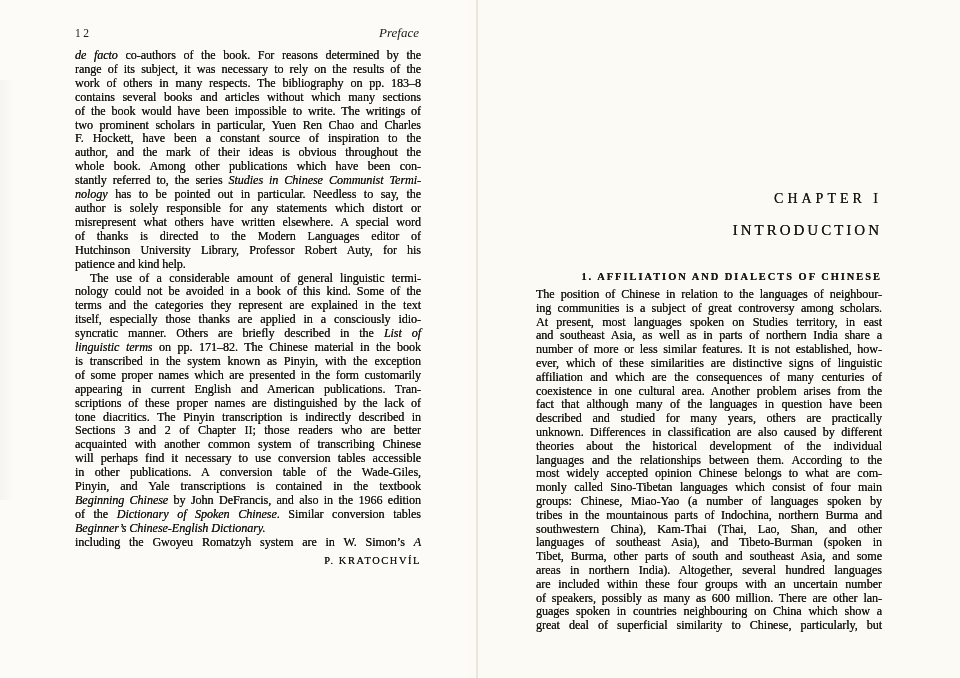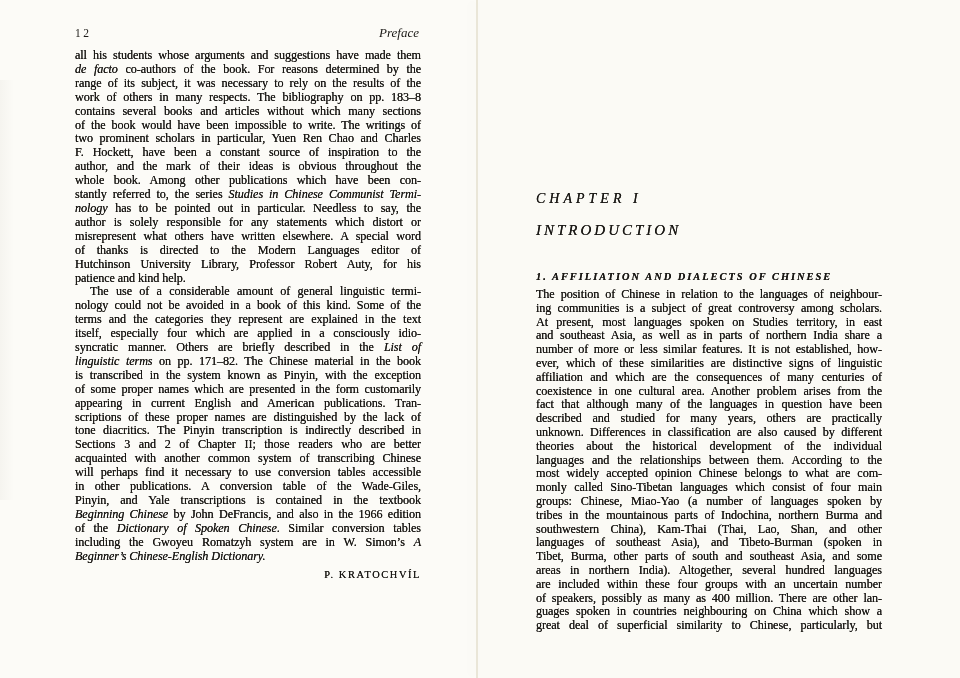--- a/index.html
+++ b/index.html
@@ -44,39 +44,37 @@
   .tline.j { text-align: justify; text-align-last: justify; }
   .tline.ind { text-indent: 15px; }
   .signature {
     margin-top: 4px; text-align: right;
     font-size: 10.4px; letter-spacing: 1.6px;
     line-height: 13px;
   }
   
   .ch-head, .ch-title, .sec-head {
     position: absolute; left: 56px; width: 346px;
-    margin: 0; text-align: left; font-weight: 400;
+    margin: 0; text-align: right; font-weight: 400;
     text-shadow: 0 0 0.25px currentColor;
-    font-style: italic;
   }
   .ch-head  { top: 191px; font-size: 14px;   letter-spacing: 4px; }
   .ch-title { top: 222px; font-size: 15px; letter-spacing: 3px; }
   .sec-head { top: 271px; font-size: 10.4px; letter-spacing: 2px; font-weight: 700; }
 </style>
 </head>
 <body>
 
 <section class="page left">
   <header class="runhead">
     <span class="pagenum">12</span>
     <span class="runtitle">Preface</span>
   </header>
   <div class="body-text left-body">
     <div>
-        <div class="tline j">all his students whose arguments and suggestions have made them</div>
         <div class="tline j"><i>de facto</i> co-authors of the book. For reasons determined by the</div>
         <div class="tline j">range of its subject, it was necessary to rely on the results of the</div>
         <div class="tline j">work of others in many respects. The bibliography on pp. 183–8</div>
         <div class="tline j">contains several books and articles without which many sections</div>
         <div class="tline j">of the book would have been impossible to write. The writings of</div>
         <div class="tline j">two prominent scholars in particular, Yuen Ren Chao and Charles</div>
         <div class="tline j">F. Hockett, have been a constant source of inspiration to the</div>
         <div class="tline j">author, and the mark of their ideas is obvious throughout the</div>
         <div class="tline j">whole book. Among other publications which have been con-</div>
         <div class="tline j">stantly referred to, the series <i>Studies in Chinese Communist Termi-</i></div>
@@ -84,37 +82,37 @@
         <div class="tline j">author is solely responsible for any statements which distort or</div>
         <div class="tline j">misrepresent what others have written elsewhere. A special word</div>
         <div class="tline j">of thanks is directed to the Modern Languages editor of</div>
         <div class="tline j">Hutchinson University Library, Professor Robert Auty, for his</div>
         <div class="tline">patience and kind help.</div>
       </div>
     <div>
         <div class="tline j ind">The use of a considerable amount of general linguistic termi-</div>
         <div class="tline j">nology could not be avoided in a book of this kind. Some of the</div>
         <div class="tline j">terms and the categories they represent are explained in the text</div>
-        <div class="tline j">itself, especially four which are applied in a consciously idio-</div>
+        <div class="tline j">itself, especially those thanks are applied in a consciously idio-</div>
         <div class="tline j">syncratic manner. Others are briefly described in the <i>List of</i></div>
         <div class="tline j"><i>linguistic terms</i> on pp. 171–82. The Chinese material in the book</div>
         <div class="tline j">is transcribed in the system known as Pinyin, with the exception</div>
         <div class="tline j">of some proper names which are presented in the form customarily</div>
         <div class="tline j">appearing in current English and American publications. Tran-</div>
         <div class="tline j">scriptions of these proper names are distinguished by the lack of</div>
         <div class="tline j">tone diacritics. The Pinyin transcription is indirectly described in</div>
         <div class="tline j">Sections 3 and 2 of Chapter II; those readers who are better</div>
         <div class="tline j">acquainted with another common system of transcribing Chinese</div>
         <div class="tline j">will perhaps find it necessary to use conversion tables accessible</div>
         <div class="tline j">in other publications. A conversion table of the Wade-Giles,</div>
         <div class="tline j">Pinyin, and Yale transcriptions is contained in the textbook</div>
         <div class="tline j"><i>Beginning Chinese</i> by John DeFrancis, and also in the 1966 edition</div>
         <div class="tline j">of the <i>Dictionary of Spoken Chinese</i>. Similar conversion tables</div>
+        <div class="tline"><i>Beginner’s Chinese-English Dictionary.</i></div>
         <div class="tline j">including the Gwoyeu Romatzyh system are in W. Simon’s <i>A</i></div>
-        <div class="tline"><i>Beginner’s Chinese-English Dictionary.</i></div>
       </div>
     <div class="signature">P. KRATOCHVÍL</div>
   </div>
 </section>
 
 <div class="gutter"></div>
 
 <section class="page right">
   <h1 class="ch-head">CHAPTER I</h1>
   <h2 class="ch-title">INTRODUCTION</h2>
@@ -135,17 +133,17 @@
       <div class="tline j">languages and the relationships between them. According to the</div>
       <div class="tline j">most widely accepted opinion Chinese belongs to what are com-</div>
       <div class="tline j">monly called Sino-Tibetan languages which consist of four main</div>
       <div class="tline j">groups: Chinese, Miao-Yao (a number of languages spoken by</div>
       <div class="tline j">tribes in the mountainous parts of Indochina, northern Burma and</div>
       <div class="tline j">southwestern China), Kam-Thai (Thai, Lao, Shan, and other</div>
       <div class="tline j">languages of southeast Asia), and Tibeto-Burman (spoken in</div>
       <div class="tline j">Tibet, Burma, other parts of south and southeast Asia, and some</div>
       <div class="tline j">areas in northern India). Altogether, several hundred languages</div>
       <div class="tline j">are included within these four groups with an uncertain number</div>
-      <div class="tline j">of speakers, possibly as many as 400 million. There are other lan-</div>
+      <div class="tline j">of speakers, possibly as many as 600 million. There are other lan-</div>
       <div class="tline j">guages spoken in countries neighbouring on China which show a</div>
       <div class="tline j">great deal of superficial similarity to Chinese, particularly, but</div>
     </div>
 </section>
 
 </body></html>

